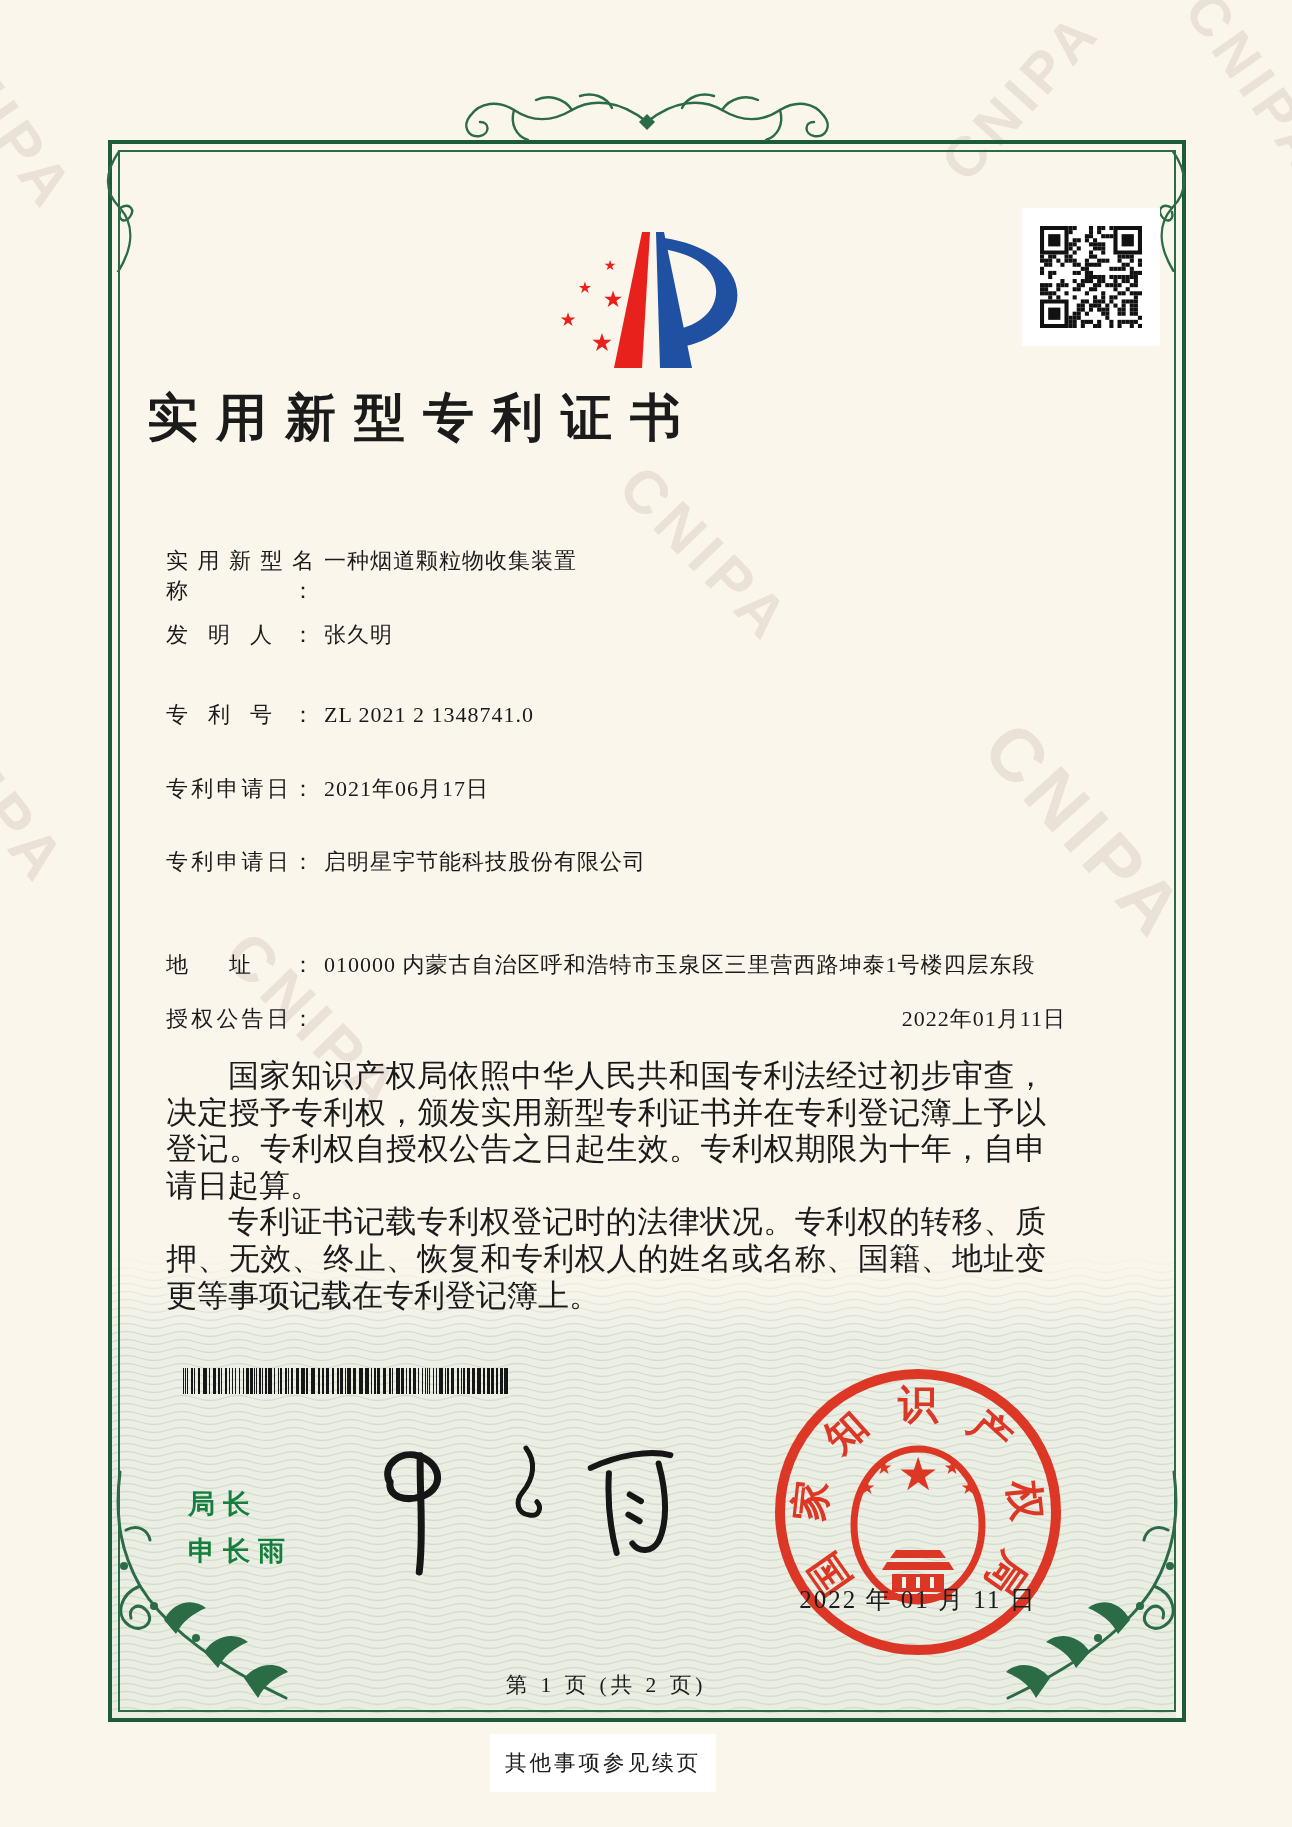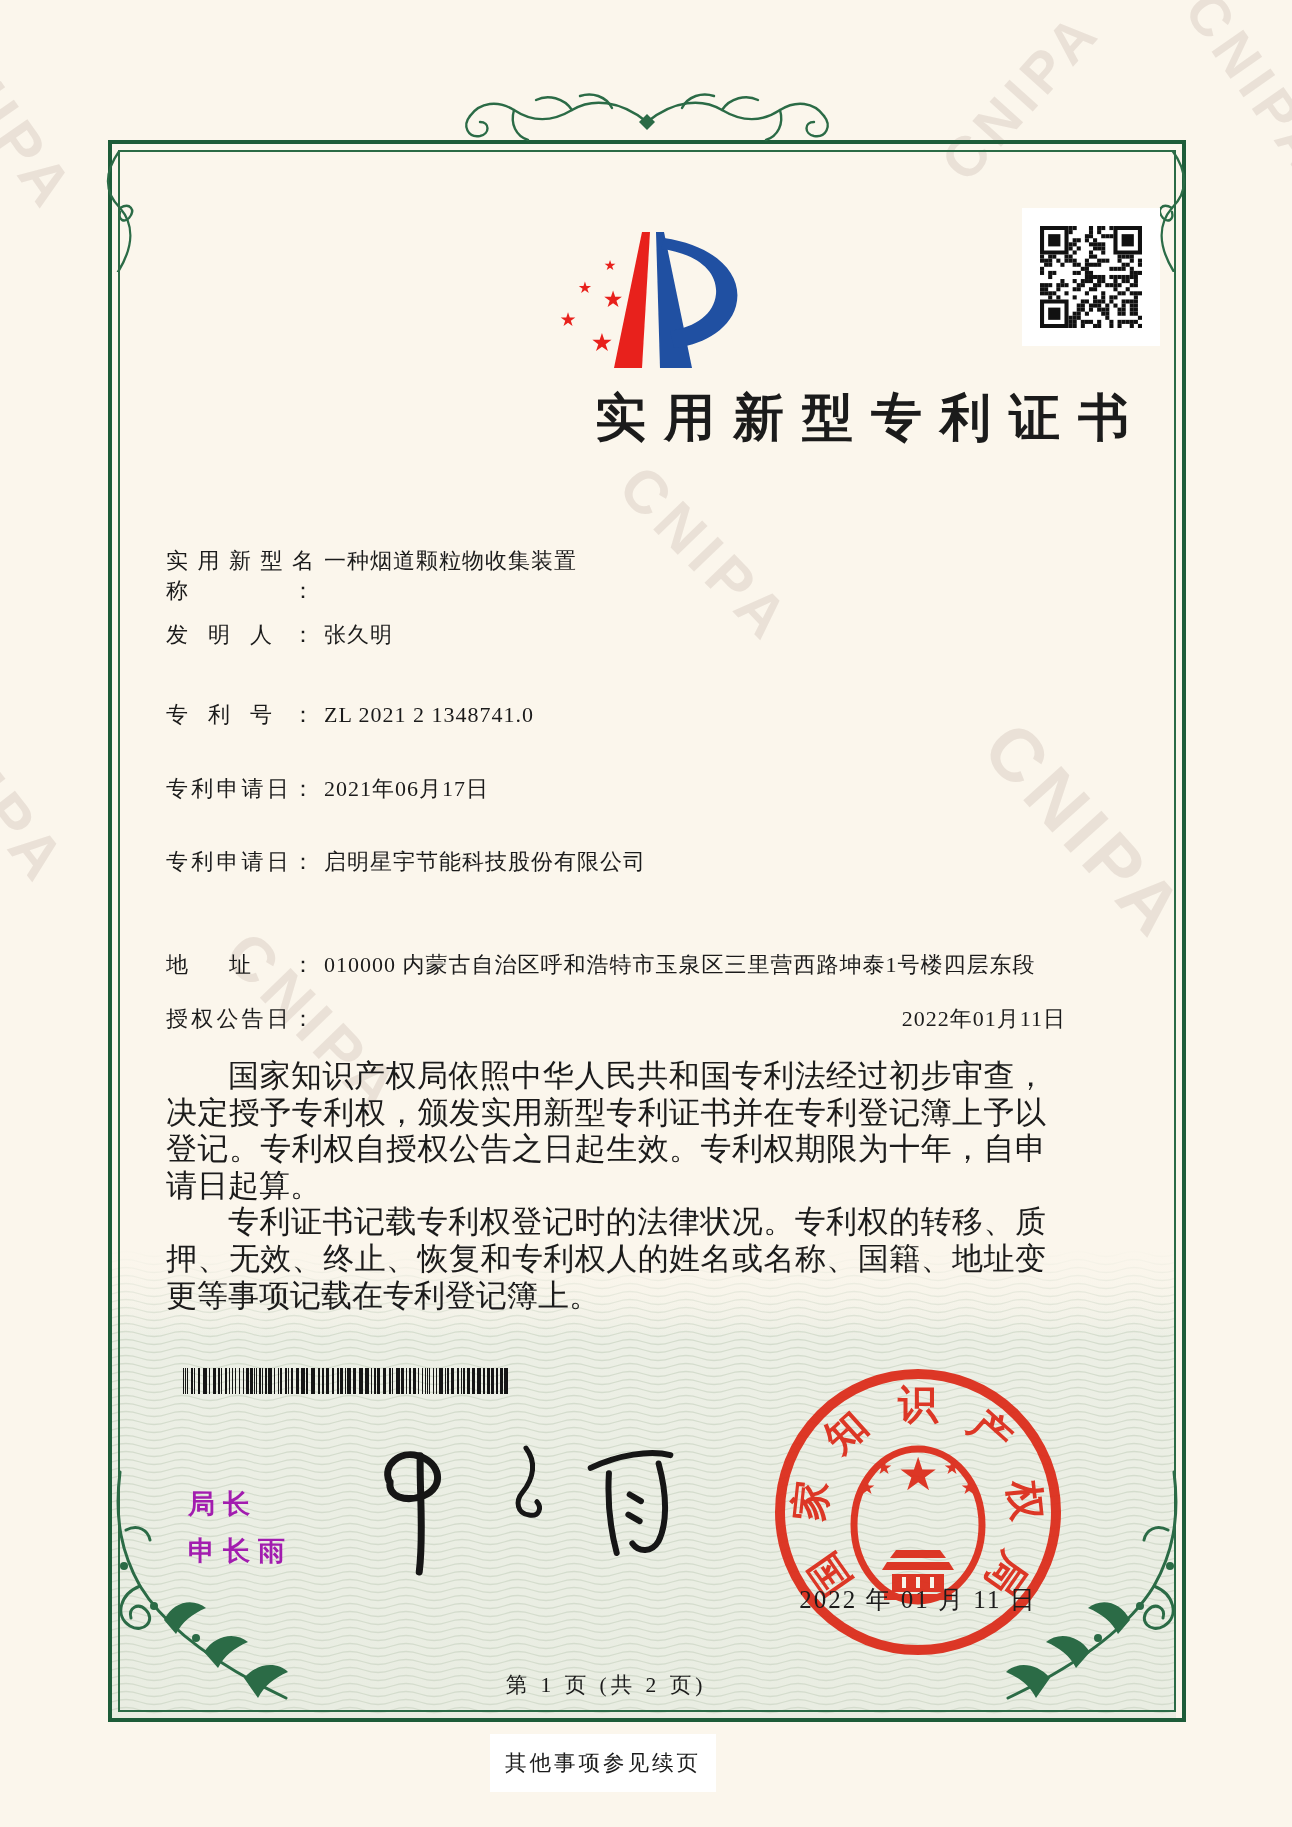--- a/index.html
+++ b/index.html
@@ -12,38 +12,38 @@
   .wm{
     position:absolute;font-family:"Liberation Sans","DejaVu Sans",sans-serif;
     font-weight:bold;color:#eae1d7;letter-spacing:7px;white-space:nowrap;
     transform-origin:left top;user-select:none;
   }
   .frame-outer{position:absolute;left:108px;top:140px;width:1078px;height:1582px;
     border:4px solid #1d5c39;box-sizing:border-box;}
   .frame-inner{position:absolute;left:118px;top:150px;width:1058px;height:1562px;
     border:2px solid #2b6b46;box-sizing:border-box;}
   .cert-no{position:absolute;left:166px;top:222px;font-size:23px;letter-spacing:5px;}
-  .title{position:absolute;left:147px;top:384px;width:1000px;text-align:right;
+  .title{position:absolute;left:147px;top:384px;width:1000px;text-align:left;
     font-size:51px;font-weight:bold;letter-spacing:18px;}
   .frow{position:absolute;left:166px;display:flex;font-size:22px;line-height:30px;}
   .flabel{display:inline-block;width:148px;text-align:justify;text-align-last:justify;flex:none;}
   .fvalue{margin-left:10px;letter-spacing:1px;}
   .addr-val{width:716px;}
   .grant2{position:absolute;left:700px;top:0;display:flex;}
   .grant2 .flabel{width:146px;}
   .paras{position:absolute;left:166px;top:1058px;width:880px;font-size:31px;
     line-height:36.6px;text-align:justify;}
   .paras p{margin:0;text-indent:2em;}
   .waveband{position:absolute;left:112px;top:1248px;width:1064px;height:470px;
     background:linear-gradient(180deg, rgba(236,239,229,0) 0px, #ecefe5 90px, #e9ede2 100%);}
   .wavefade{position:absolute;left:112px;top:1248px;width:1064px;height:90px;
     background:linear-gradient(180deg,#fbf6ec 0%, rgba(251,246,236,0) 100%);}
   .barcode{position:absolute;left:183px;top:1368px;width:332px;height:26px;}
   .director{position:absolute;left:188px;font-size:27px;font-weight:bold;
-    font-family:"Liberation Sans","DejaVu Sans",sans-serif;letter-spacing:8px;color:#a21caf;}
+    font-family:"Liberation Sans","DejaVu Sans",sans-serif;letter-spacing:8px;color:#15803d;}
   .seal-date{position:absolute;left:768px;top:1583px;width:300px;text-align:center;
     font-size:25px;letter-spacing:2px;color:#1c1c1c;}
   .page-info{position:absolute;left:206px;top:1670px;width:800px;text-align:center;
     font-size:21.5px;letter-spacing:4px;}
   .note-box{position:absolute;left:490px;top:1734px;width:226px;height:58px;background:#ffffff;}
   .note-text{position:absolute;left:430px;top:1748px;width:346px;text-align:center;
     font-size:21.5px;letter-spacing:3px;}
   svg{display:block;}
 </style>
 </head>

